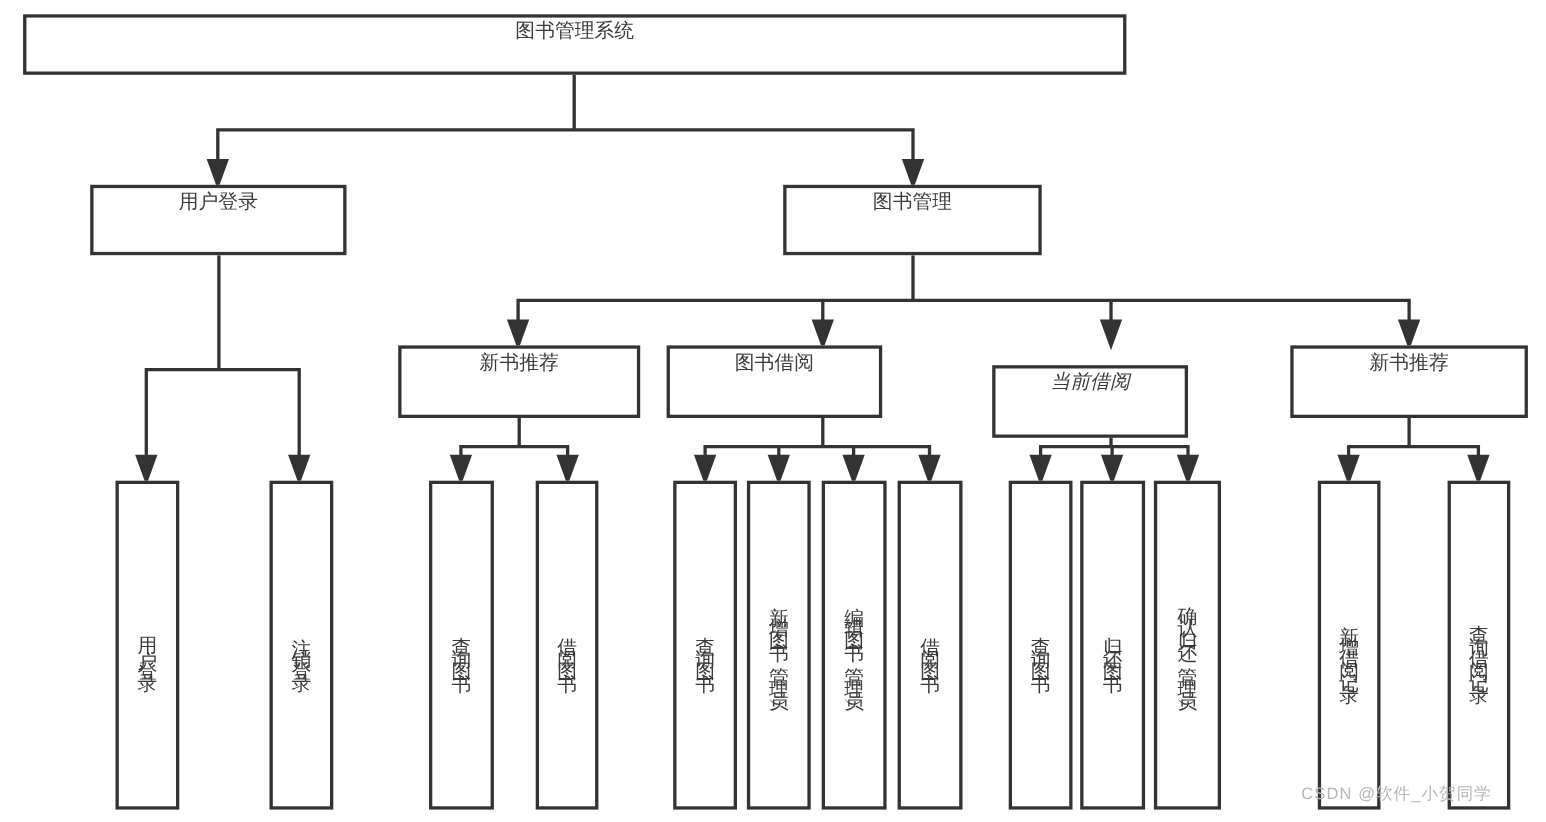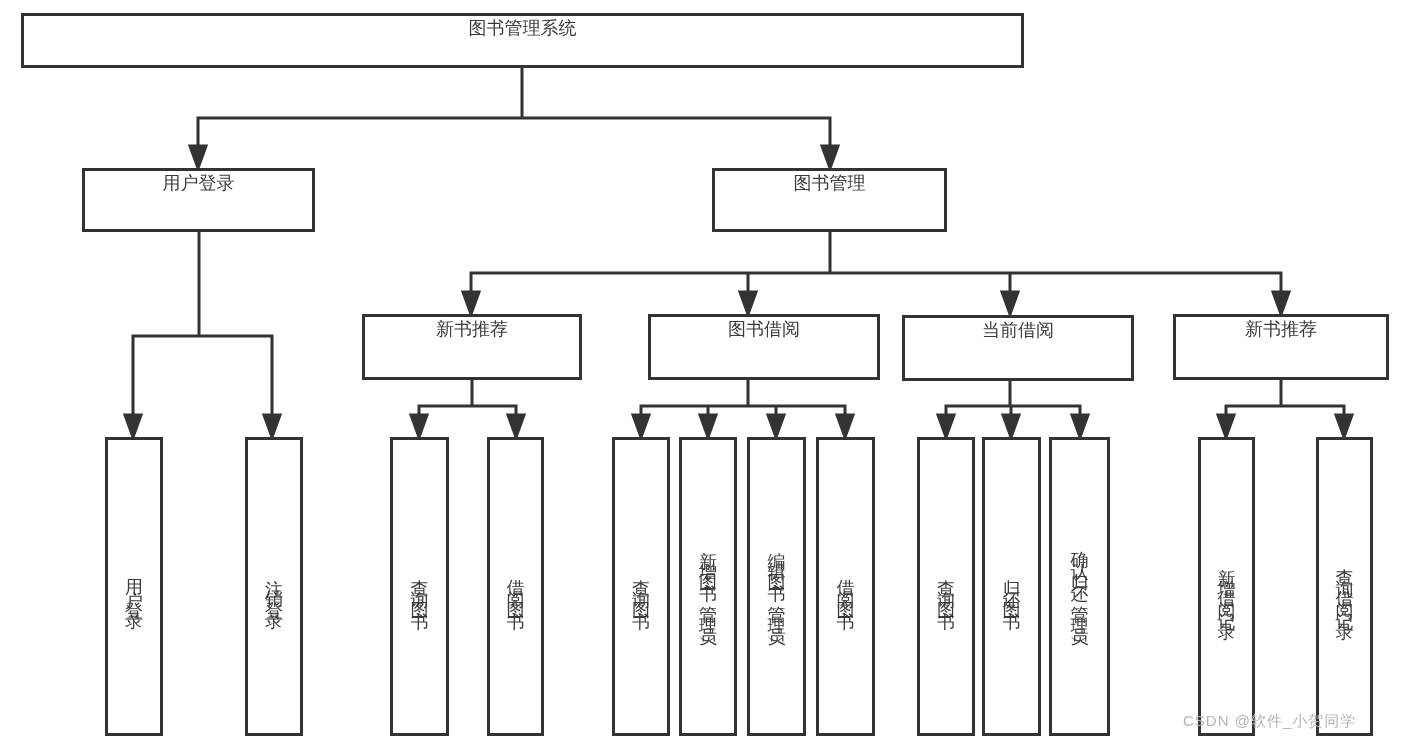--- a/index.html
+++ b/index.html
@@ -113,24 +113,24 @@
   <div class="node" style="left:82px;top:168px;width:233px;height:64px;">
     <span>用户登录</span>
   </div>
   <div class="node" style="left:712px;top:168px;width:235px;height:64px;">
     <span>图书管理</span>
   </div>
 
   <div class="node" style="left:362px;top:314px;width:220px;height:66px;">
     <span>新书推荐</span>
   </div>
-  <div class="node" style="left:648px;top:314px;width:232px;height:66px;">
+  <div class="node" style="left:606px;top:314px;width:196px;height:66px;">
     <span>图书借阅</span>
   </div>
-  <div class="node" style="left:902px;top:315px;width:232px;height:66px;">
+  <div class="node" style="left:902px;top:332px;width:178px;height:66px;font-style:italic;">
     <span>当前借阅</span>
   </div>
   <div class="node" style="left:1173px;top:314px;width:216px;height:66px;">
     <span>新书推荐</span>
   </div>
 
   <div class="vnode" style="left:105px;top:437px;width:58px;height:299px;">
     <span class="vtext">用户登录</span>
   </div>
   <div class="vnode" style="left:245px;top:437px;width:58px;height:299px;">

